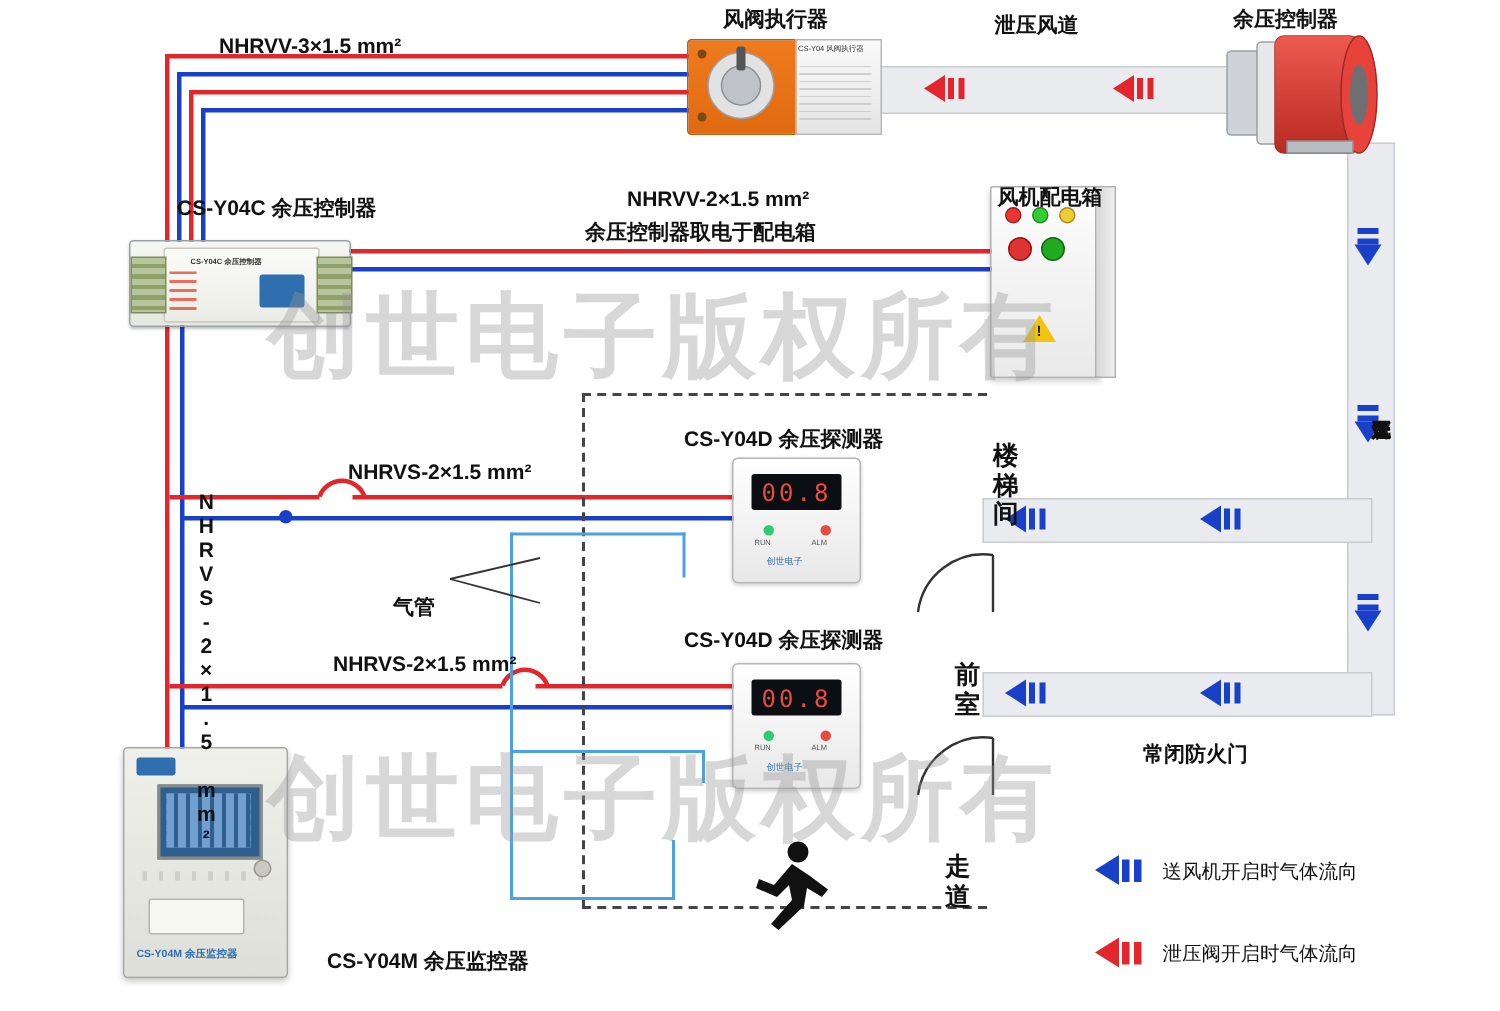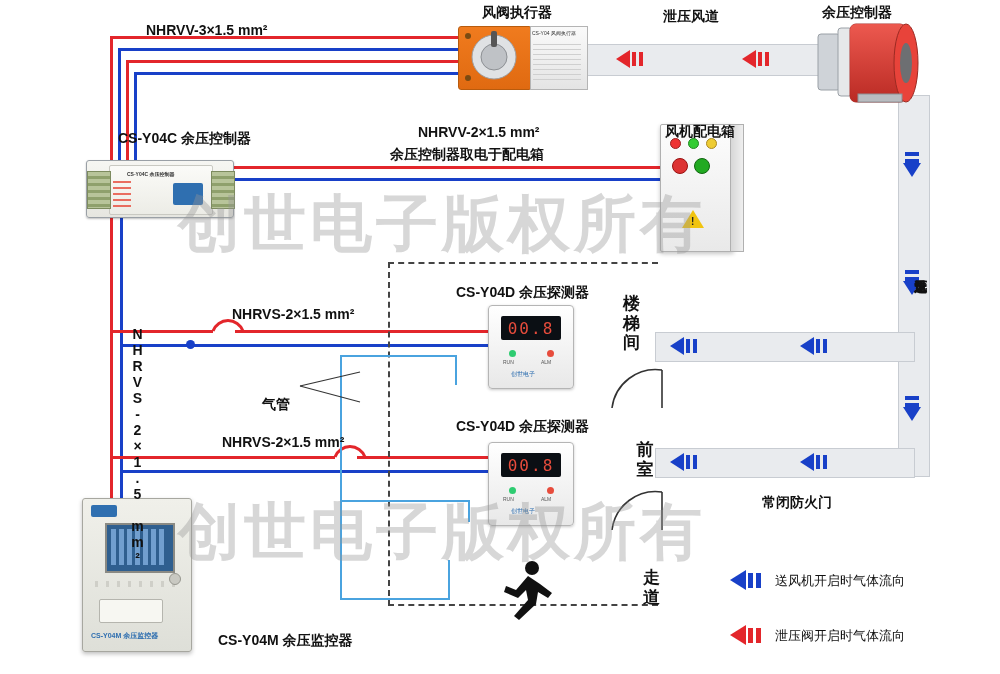--- a/index.html
+++ b/index.html
@@ -290,23 +290,23 @@
   <div class="lbl b" style="left:118px;top:130px;">CS-Y04C 余压控制器</div>
   <div class="lbl b" style="left:390px;top:124px;margin-left:28px;">NHRVV-2×1.5 mm²</div>
   <div class="lbl b" style="left:390px;top:146px;">余压控制器取电于配电箱</div>
   <div class="lbl b" style="left:665px;top:102px;margin-top:21px;">风机配电箱</div>
   <div class="lbl b vert" style="left:128px;top:326px;">NHRVS-2×1.5 mm²</div>
   <div class="lbl b" style="left:232px;top:306px;">NHRVS-2×1.5 mm²</div>
   <div class="lbl b" style="left:222px;top:434px;">NHRVS-2×1.5 mm²</div>
   <div class="lbl b" style="left:456px;top:284px;">CS-Y04D 余压探测器</div>
   <div class="lbl b" style="left:456px;top:418px;">CS-Y04D 余压探测器</div>
   <div class="lbl b" style="left:262px;top:396px;">气管</div>
-  <div class="lbl big" style="left:610px;top:294px;width:30px;line-height:1.15;white-space:normal;text-align:right;">楼梯间</div>
+  <div class="lbl big" style="left:662px;top:294px;width:30px;line-height:1.15;white-space:normal;text-align:left;">楼梯间</div>
   <div class="lbl big" style="left:630px;top:440px;width:30px;line-height:1.15;white-space:normal;text-align:center;">前室</div>
-  <div class="lbl big" style="left:630px;top:568px;width:30px;line-height:1.15;white-space:normal;text-align:right;">走道</div>
+  <div class="lbl big" style="left:630px;top:568px;width:30px;line-height:1.15;white-space:normal;text-align:left;">走道</div>
   <div class="lbl b vert" style="left:912px;top:270px;font-size:13px;">正压送风管道</div>
   <div class="lbl" style="left:762px;top:494px;font-weight:bold;">常闭防火门</div>
   <div class="lbl b" style="left:218px;top:632px;">CS-Y04M 余压监控器</div>
 
   <svg style="left:730px;top:570px;width:34px;height:22px;">
     <polygon class="arrow-blue" points="0,10 16,0 16,20"></polygon>
       <rect class="arrow-blue" x="18" y="3" width="5" height="15"></rect>
       <rect class="arrow-blue" x="26" y="3" width="5" height="15"></rect>
   </svg>
   <div class="legend-txt" style="left:775px;top:572px;text-align:center;">送风机开启时气体流向</div>

